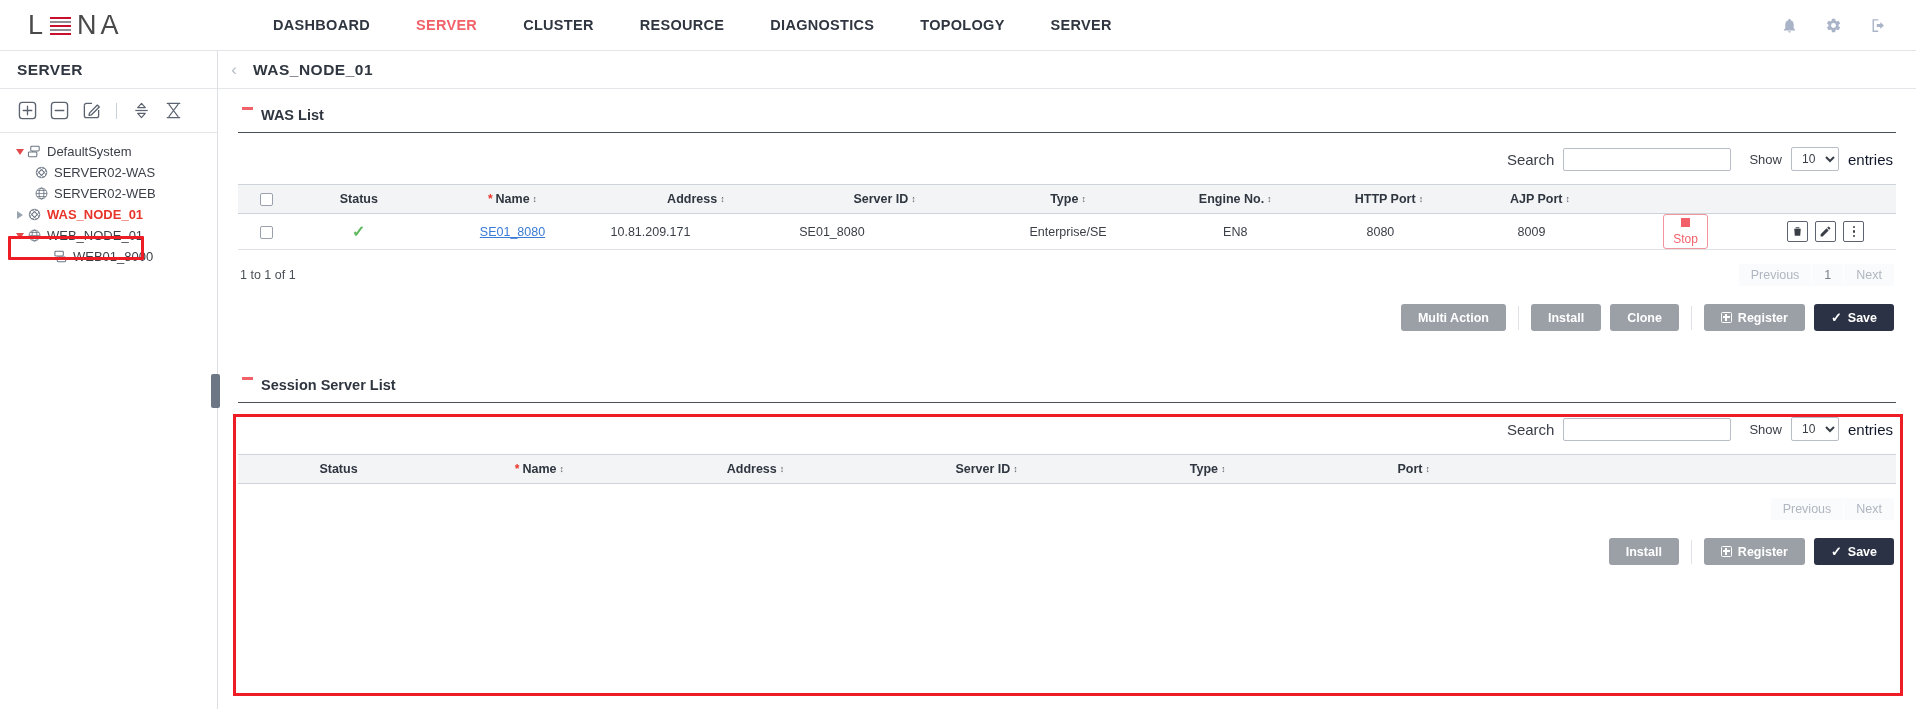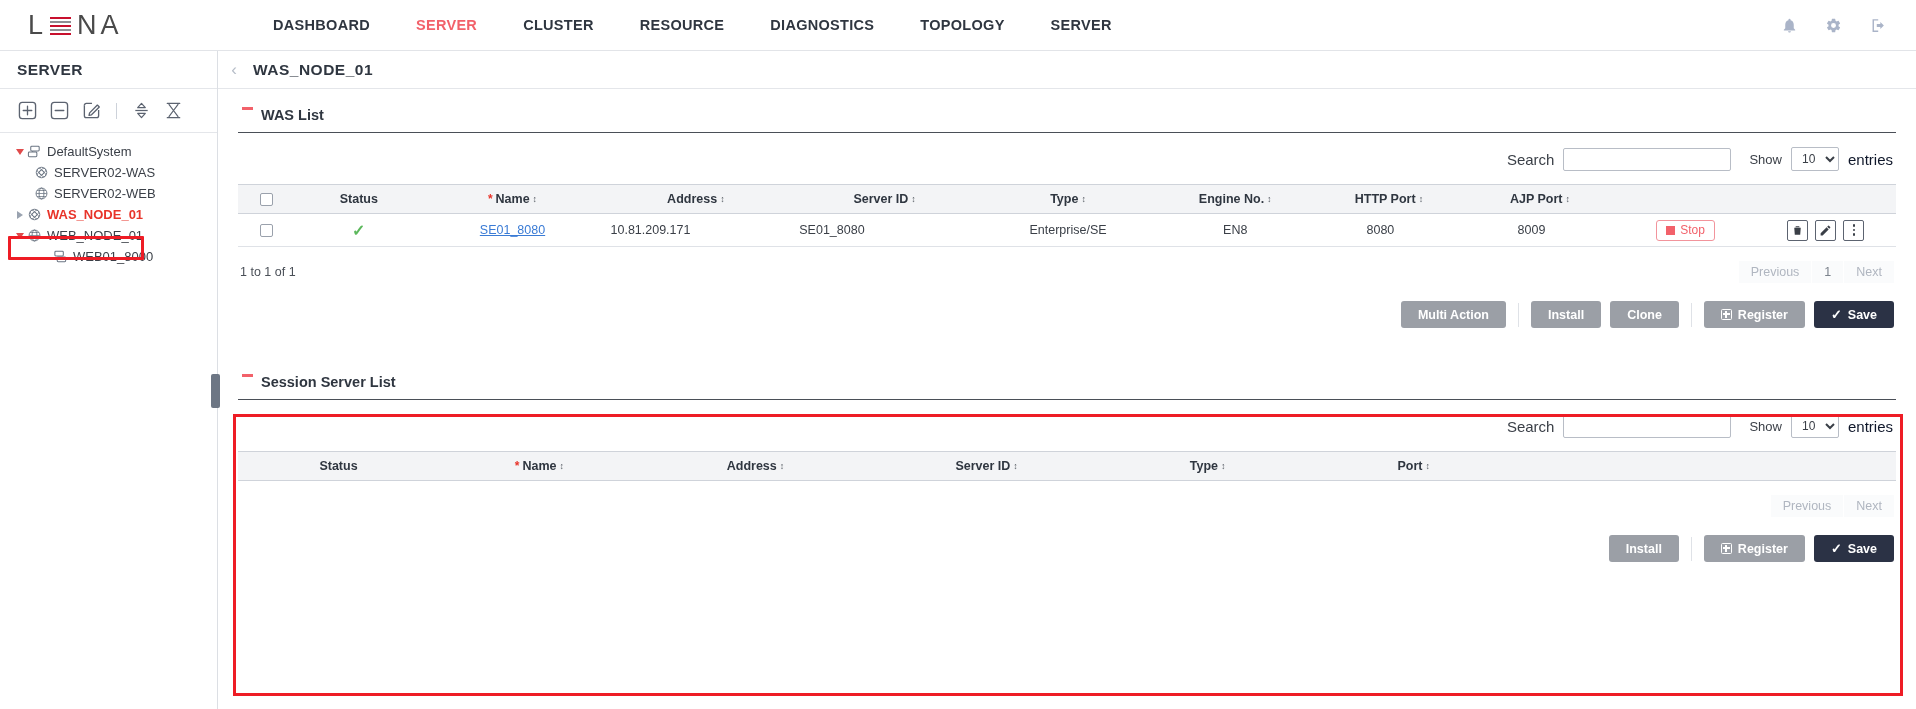--- a/index.html
+++ b/index.html
@@ -326,20 +326,21 @@
     align-items: center;
     gap: 5px;
     border: 1px solid #f2949c;
     border-radius: 3px;
     background: #fff;
     color: #f2616a;
     font-size: 12px;
     padding: 2.5px 9px;
     cursor: pointer;
     font-family: "Liberation Sans", sans-serif;
+    flex-direction: column;
   }
   .stop-sq { width: 9px; height: 9px; background: #f2616a; display: inline-block; }
 
   .act-group { display: flex; align-items: center; justify-content: center; gap: 7px; }
   .act-btn {
     width: 21px; height: 21px;
     border: 1px solid #5c6370;
     border-radius: 2px;
     background: #fff;
     display: flex; align-items: center; justify-content: center;

